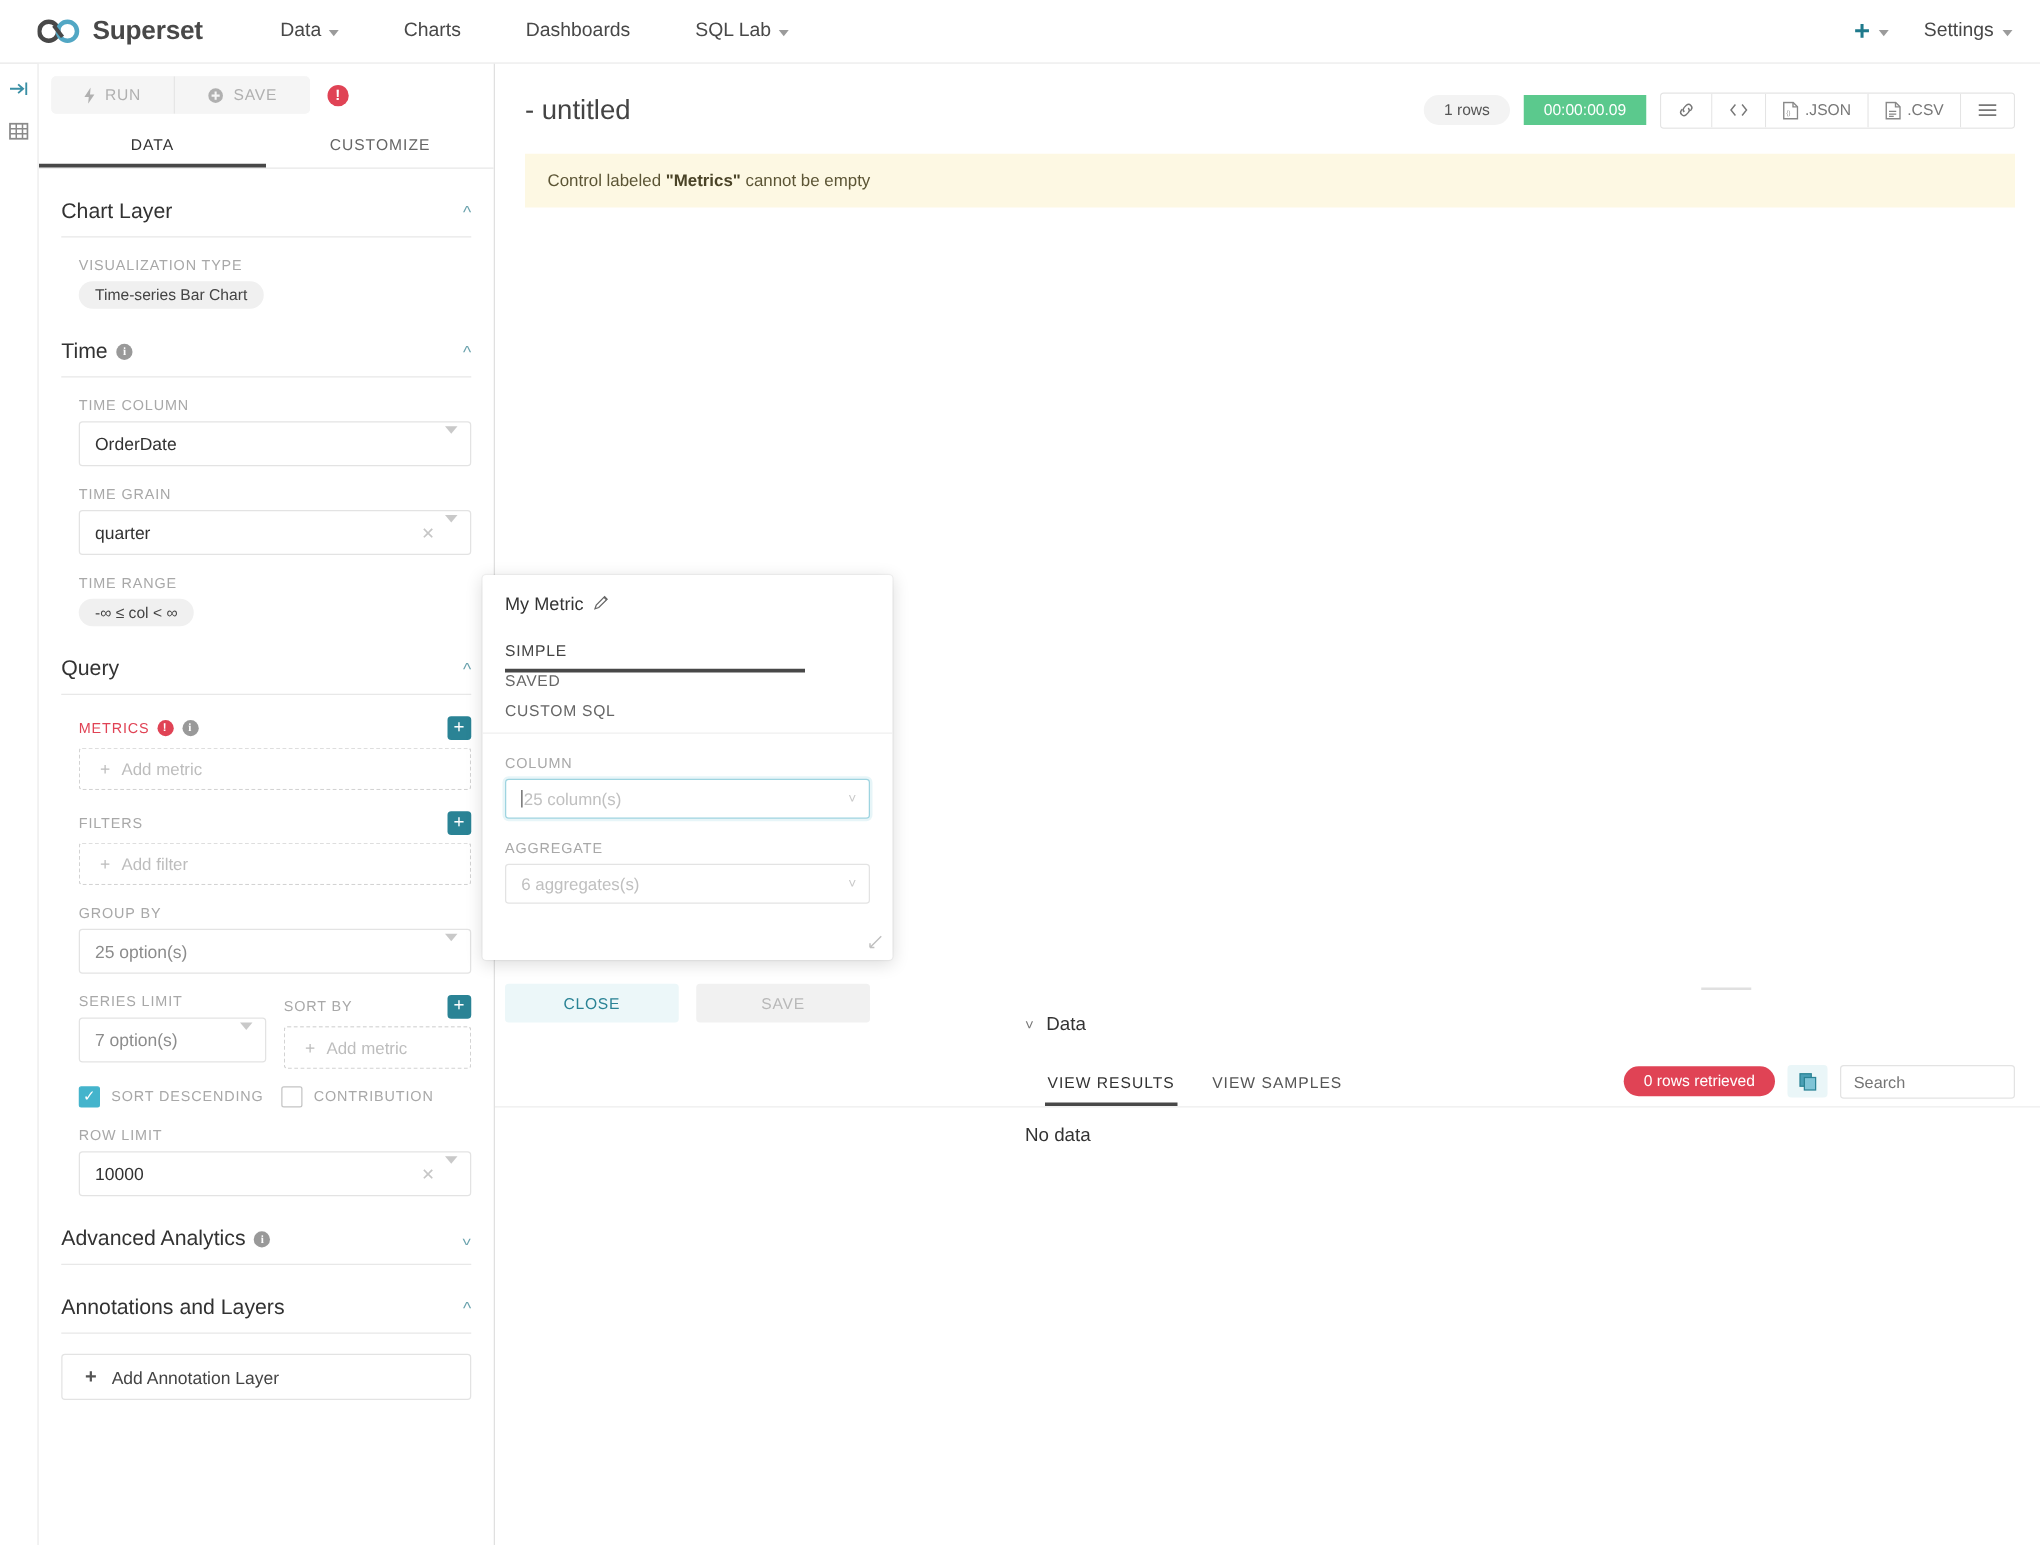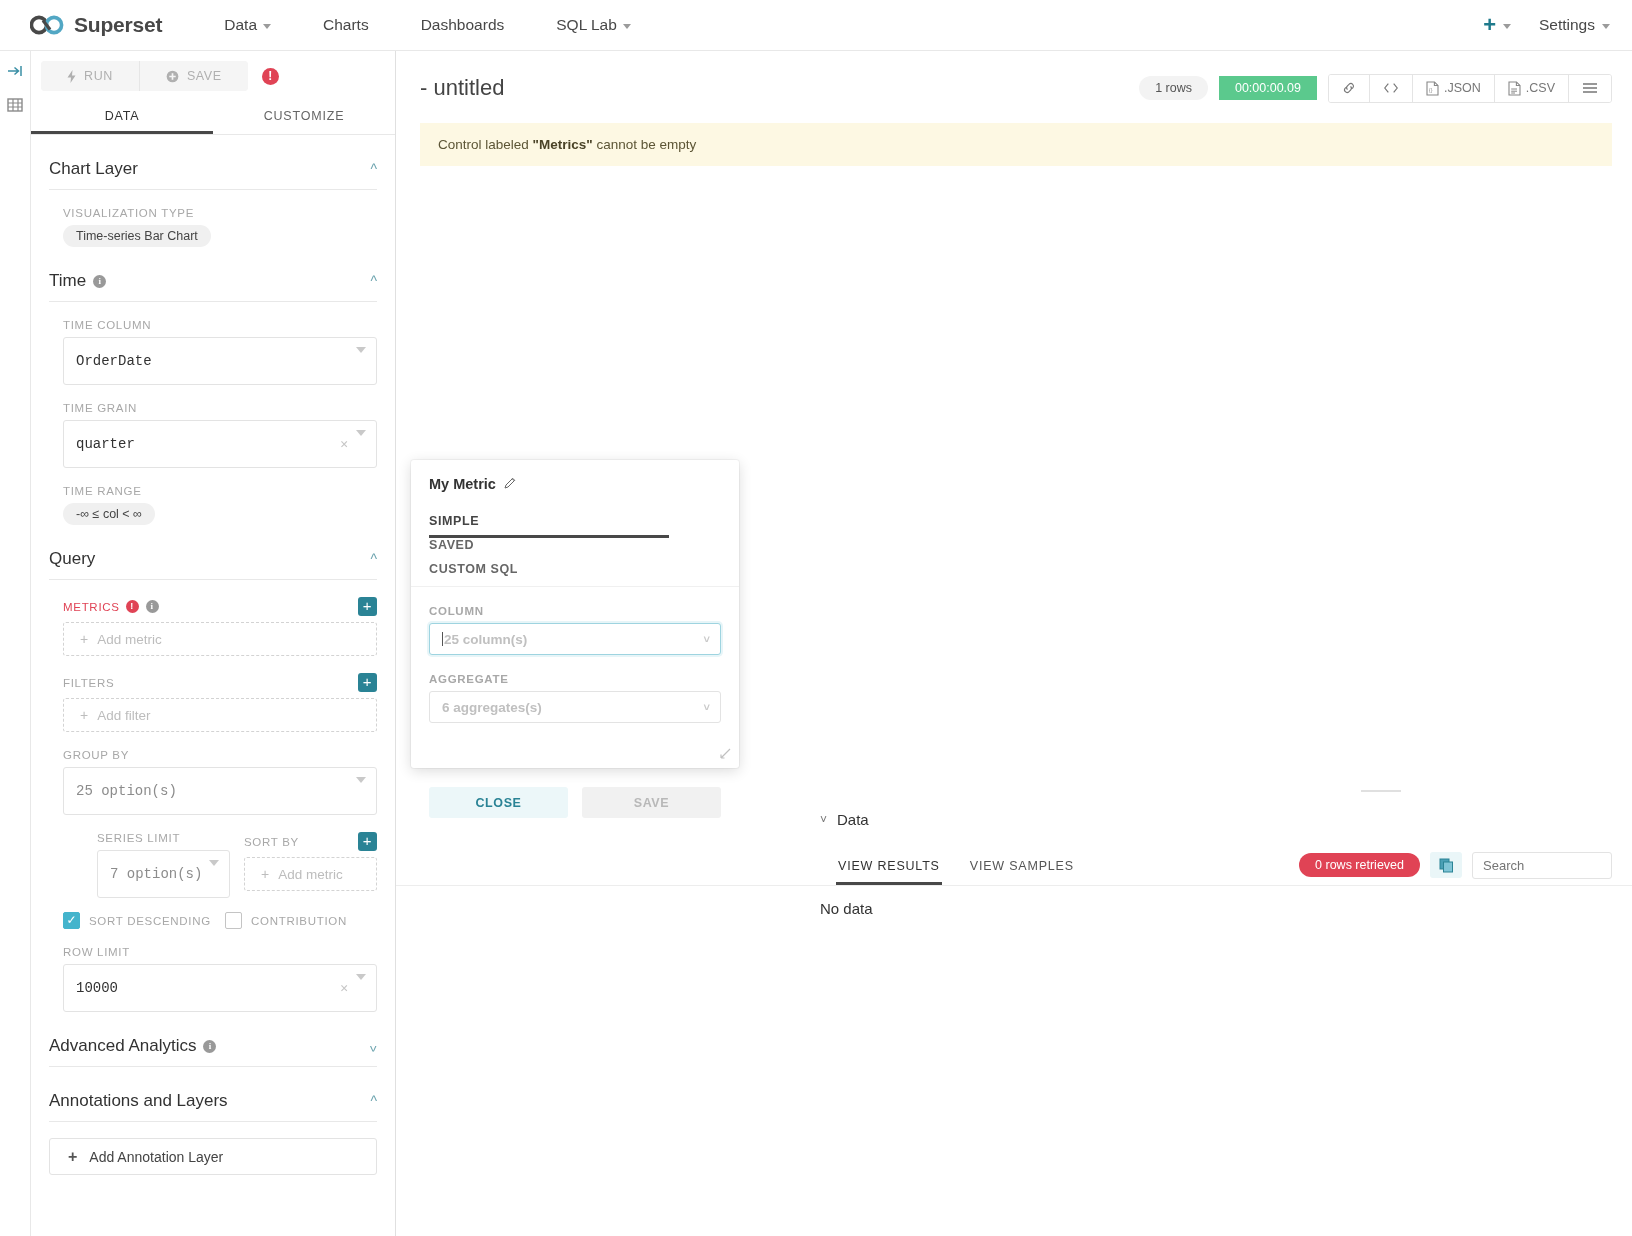--- a/index.html
+++ b/index.html
@@ -105,40 +105,40 @@
   }
   .lbl .add-sq {
     margin-left: auto; width: 19px; height: 19px; background: #2a8395; color: #fff;
     border-radius: 3px; font-size: 15px; line-height: 18px; text-align: center; cursor: pointer;
   }
   .pill {
     display: inline-block; background: #f0f0f0; border-radius: 12px;
     padding: 4px 13px; font-size: 12.5px; color: #444; cursor: pointer;
   }
   .select {
-    height: 48px; border: 1px solid #e3e3e3; border-radius: 3px; background: #fff;
+    height: 36px; border: 1px solid #e3e3e3; border-radius: 3px; background: #fff;
     display: flex; align-items: center; padding: 0 10px 0 12px;
-    font-size: 14px; color: #323232; cursor: pointer; font-family: Liberation Mono, monospace;
+    font-size: 14px; color: #323232; cursor: pointer;
   }
   .select.muted { color: #8c8c8c; }
   .select .sel-x { margin-left: auto; color: #c6c6c6; font-size: 13px; padding-right: 8px; }
   .select .sel-caret { margin-left: auto; }
   .select .sel-caret.with-x { margin-left: 0; }
   .tri {
     width: 0; height: 0;
     border-left: 5px solid transparent; border-right: 5px solid transparent;
     border-top: 6px solid #c9c9c9;
   }
   .dropzone {
     height: 34px; border: 1px dashed #d3d3d3; border-radius: 3px; background: #fff;
     display: flex; align-items: center; gap: 9px; padding: 0 16px;
     font-size: 13.5px; color: #bdbdbd; cursor: pointer;
   }
   .dz-plus { font-size: 14px; color: #bdbdbd; }
-  .two-col { display: flex; gap: 14px; margin-left: 34px; }
+  .two-col { display: flex; gap: 14px; }
   .two-col > div { flex: 1; }
   .chk-row { display: flex; gap: 10px; margin-top: 14px; }
   .chk-row > label { flex: 1; display: flex; align-items: center; gap: 9px; cursor: pointer; }
   .box {
     width: 17px; height: 17px; border: 1px solid #c4c4c4; border-radius: 2px; background: #fff;
   }
   .box.on {
     background: #44b4cc; border-color: #44b4cc;
     color: #fff; font-size: 12px; line-height: 15px; text-align: center;
   }
@@ -211,24 +211,24 @@
   .search-in {
     width: 140px; height: 27px; border: 1px solid #e3e3e3; border-radius: 3px;
     font-size: 13px; color: #b5b5b5; padding: 0 10px; background: #fff;
     font-family: "Liberation Sans", sans-serif;
   }
   .res-sep { border-top: 1px solid #ededed; margin-top: 0; }
   .no-data { padding: 14px 0 0 424px; font-size: 15px; color: #333; }
 
   
   .popover {
-    position: absolute; left: 411px; top: 460px; width: 328px; height: 308px;
+    position: absolute; left: 386px; top: 460px; width: 328px; height: 308px;
     background: #fff; border-radius: 3px;
     box-shadow: 0 3px 14px rgba(0,0,0,0.14), 0 0 0 1px rgba(0,0,0,0.04);
-    z-index: 50; padding: 16px 18px 0 18px; font-weight: bold;
+    z-index: 50; padding: 16px 18px 0 18px;
   }
   .pop-title { font-size: 14.5px; color: #333; display: flex; align-items: center; gap: 8px; }
   .pop-tabs { display: flex; gap: 0; margin-top: 22px; flex-direction: column; }
   .pop-tab {
     font-size: 12.5px; letter-spacing: .6px; color: #666; cursor: pointer;
     padding: 0 0 10px 0; margin-right: 52px;
   }
   .pop-tab:last-child { margin-right: 0; }
   .pop-tab.active { color: #444; box-shadow: inset 0 -3px 0 0 #484848; }
   .pop-sep { border-bottom: 1px solid #f0f0f0; margin: 0 -18px; }

